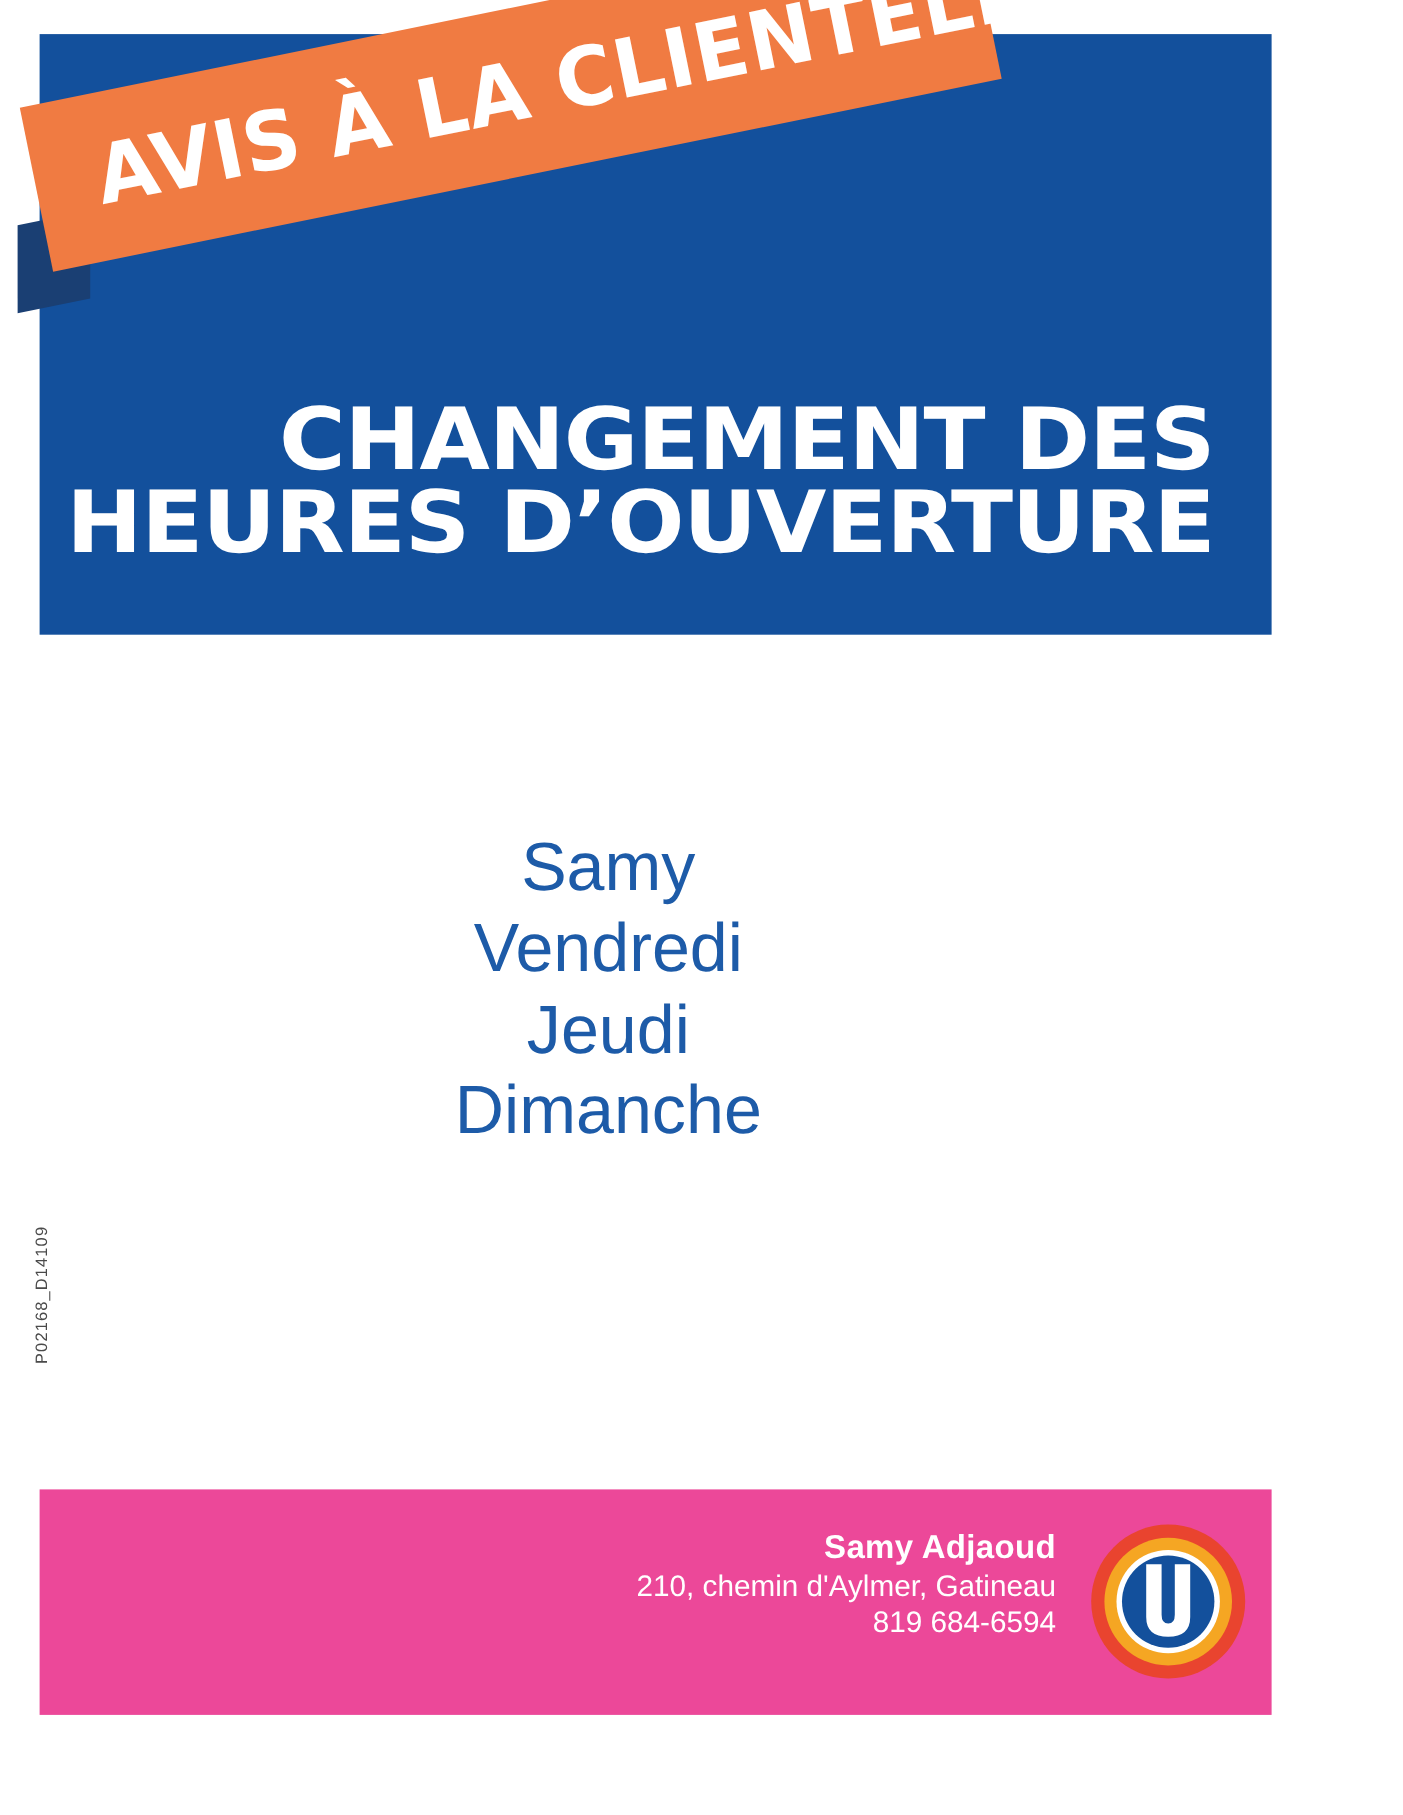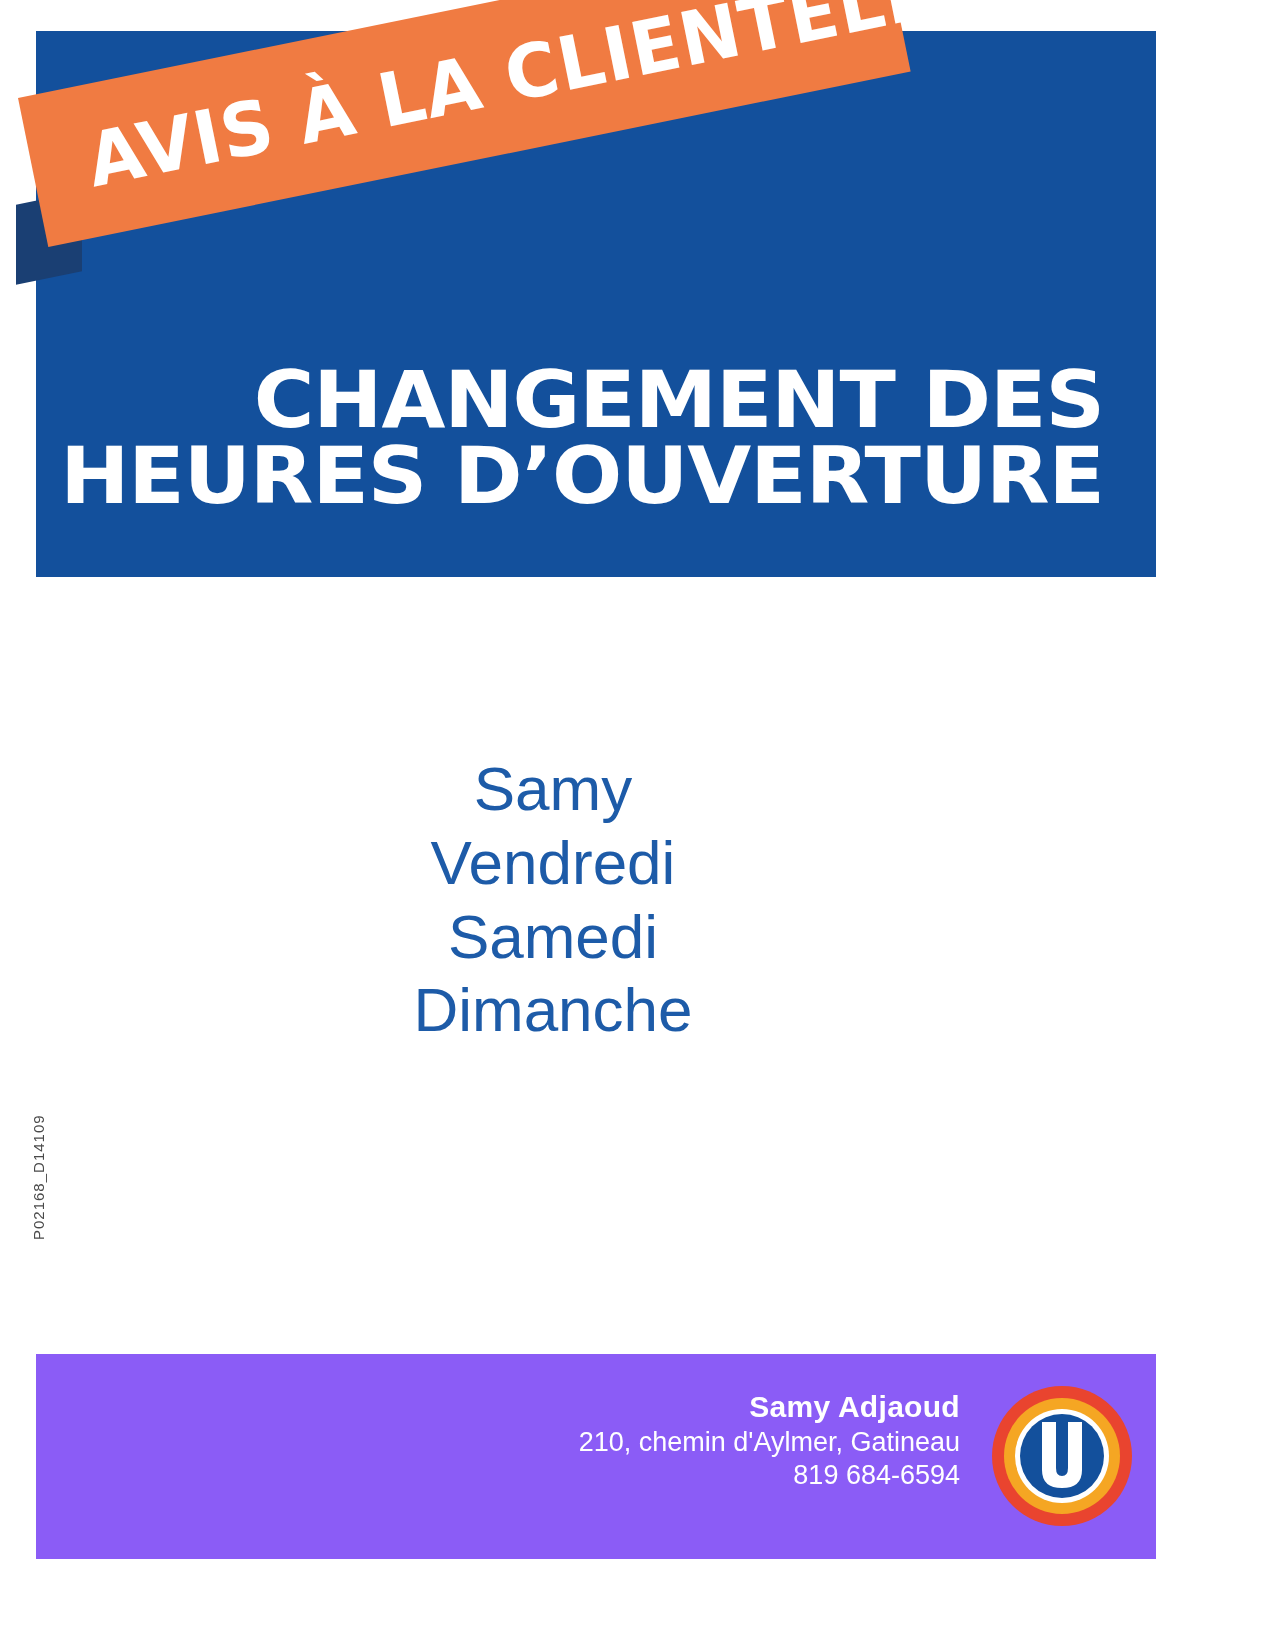--- a/index.html
+++ b/index.html
@@ -130,21 +130,21 @@
     white-space: nowrap;
   }
 
   
   .footer-block {
     position: absolute;
     left: 36px;
     top: 1354px;
     width: 1120px;
     height: 205px;
-    background: #8b5cf6;
+    background: #ec4899;
   }
   .footer-text {
     position: absolute;
     right: 196px;
     top: 34px;
     text-align: right;
     color: #ffffff;
     font-family: "Liberation Sans", sans-serif;
   }
   .footer-name {
@@ -188,21 +188,21 @@
   <div class="ribbon-wrap">
     <div class="ribbon-shadow"></div>
     <div class="ribbon">
       <span class="ribbon-text">AVIS À LA CLIENTÈLE</span>
     </div>
   </div>
 
   <div class="days">
     <div class="day">Samy</div>
     <div class="day">Vendredi</div>
-    <div class="day">Samedi</div>
+    <div class="day">Jeudi</div>
     <div class="day">Dimanche</div>
   </div>
 
   <div class="side-code">P02168_D14109</div>
 
   <div class="footer-block">
     <div class="footer-text">
       <div class="footer-name">Samy Adjaoud</div>
       <div class="footer-addr">210, chemin d'Aylmer, Gatineau</div>
       <div class="footer-phone">819 684-6594</div>

